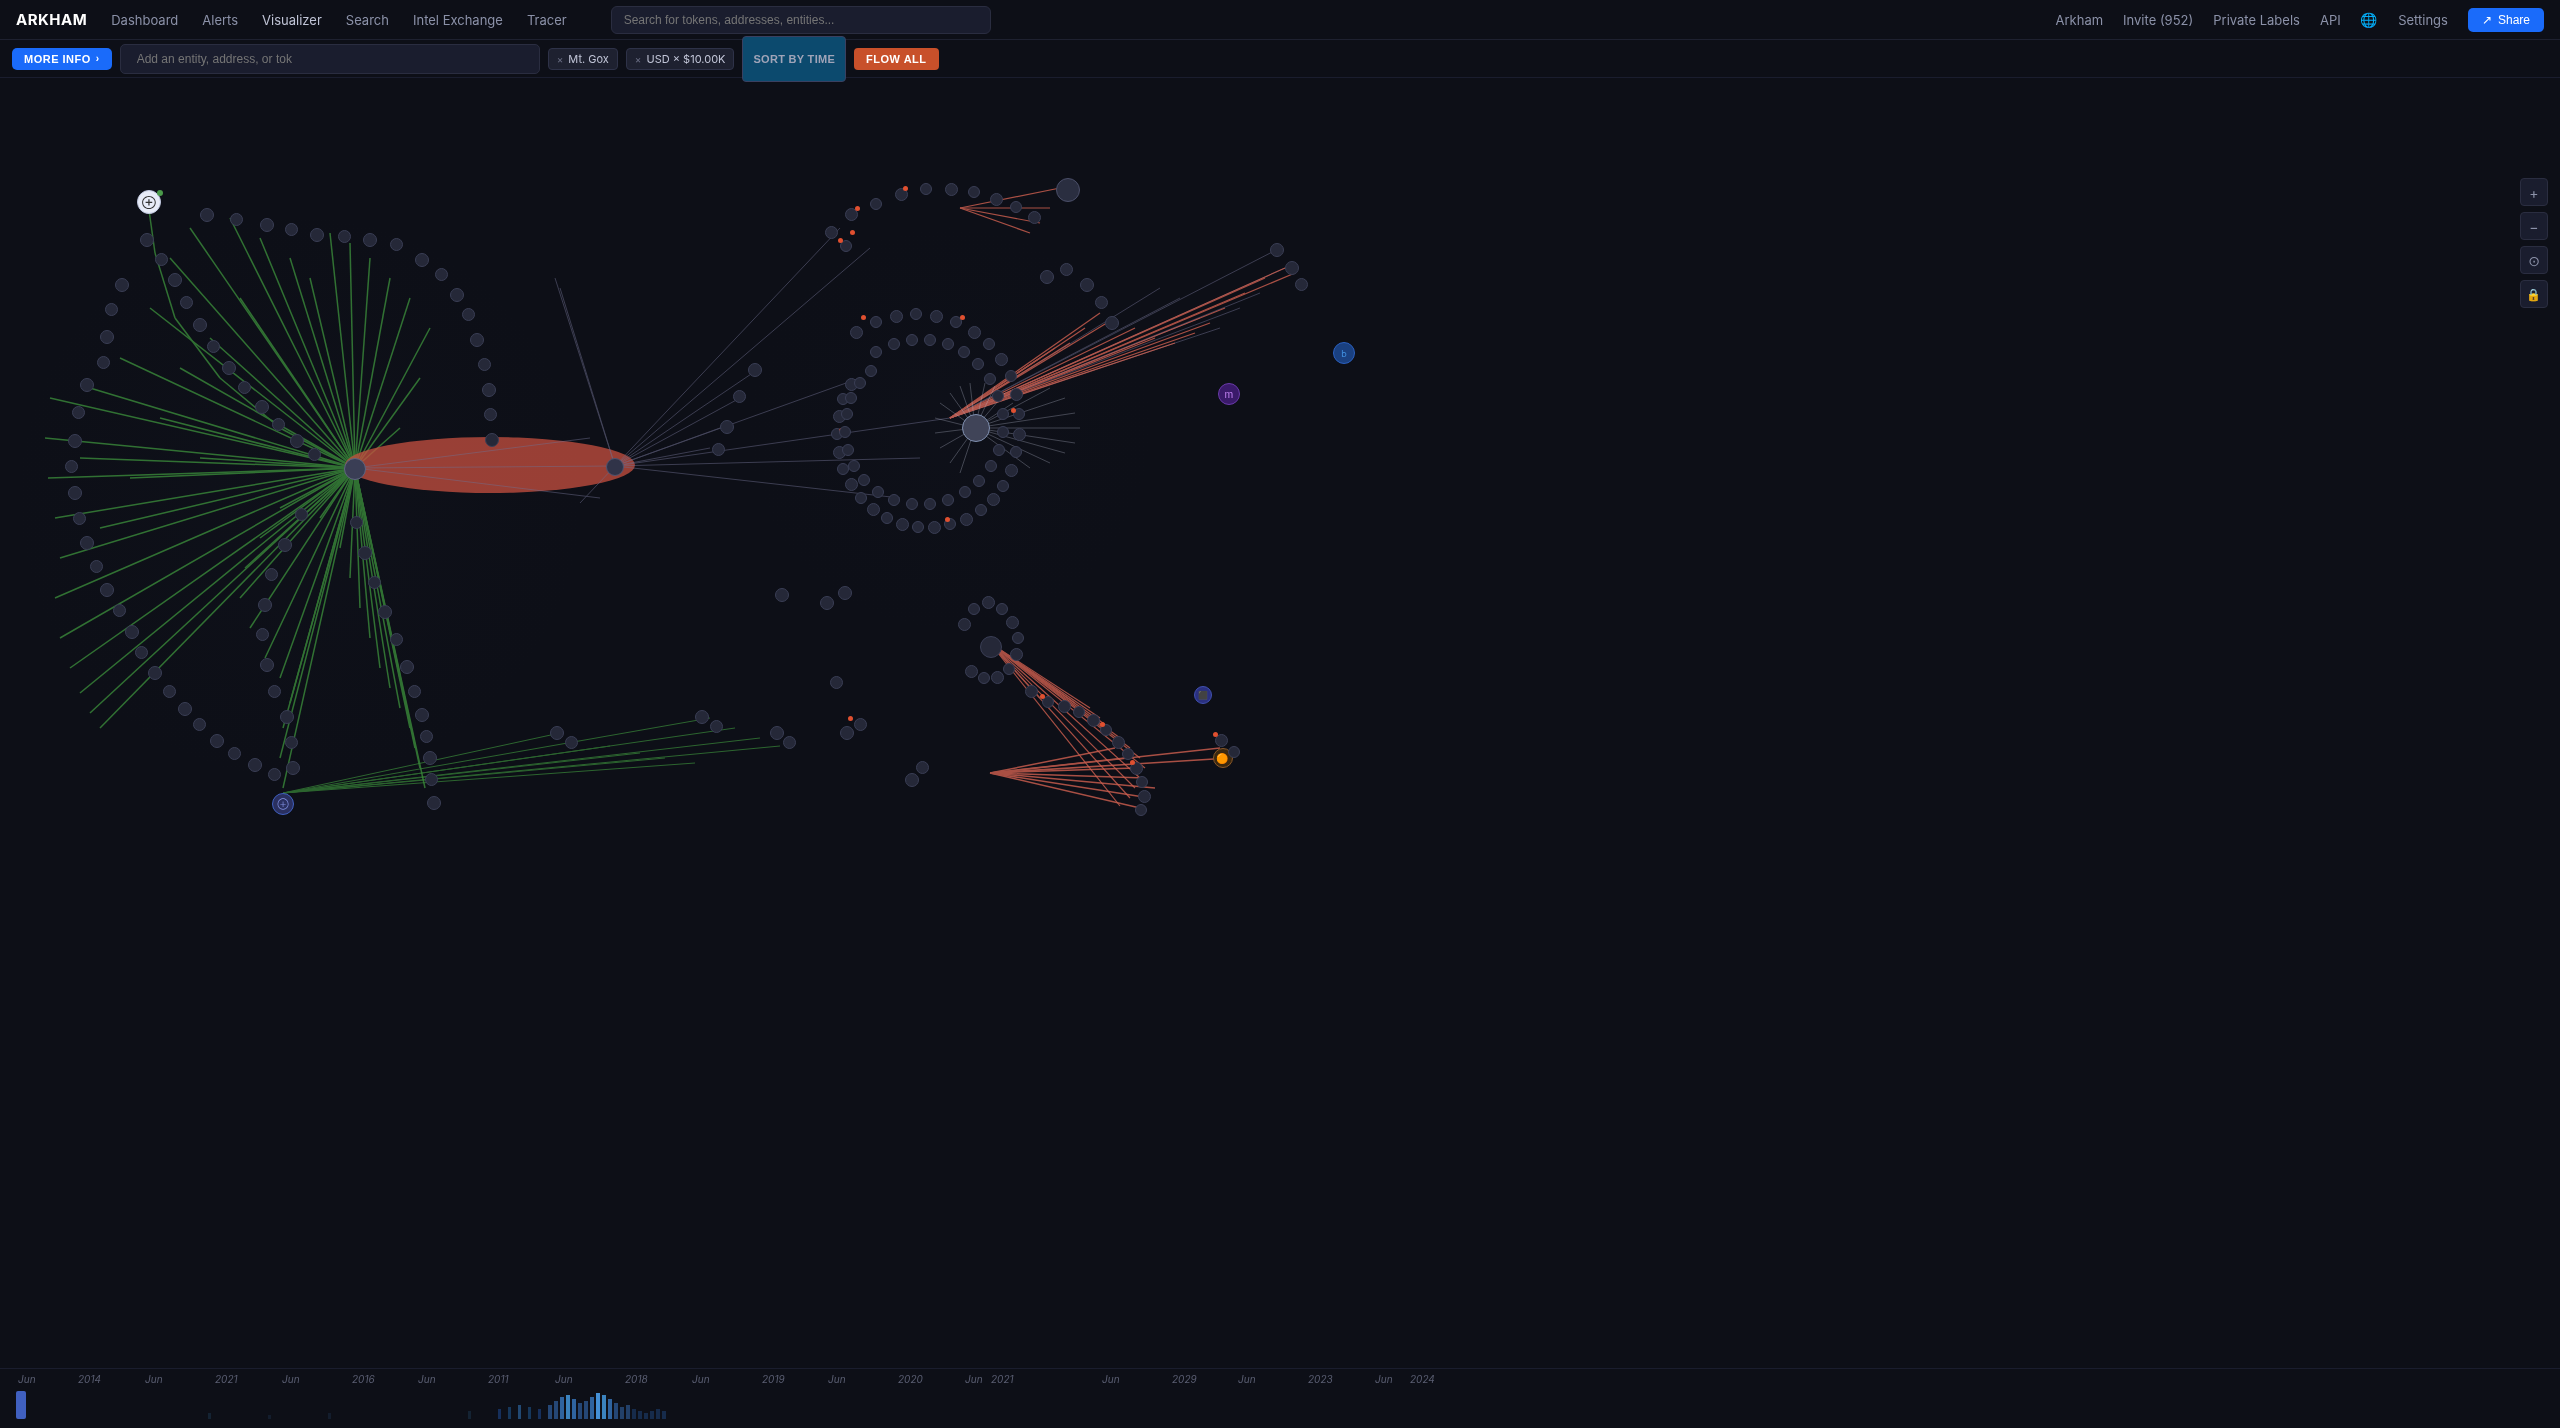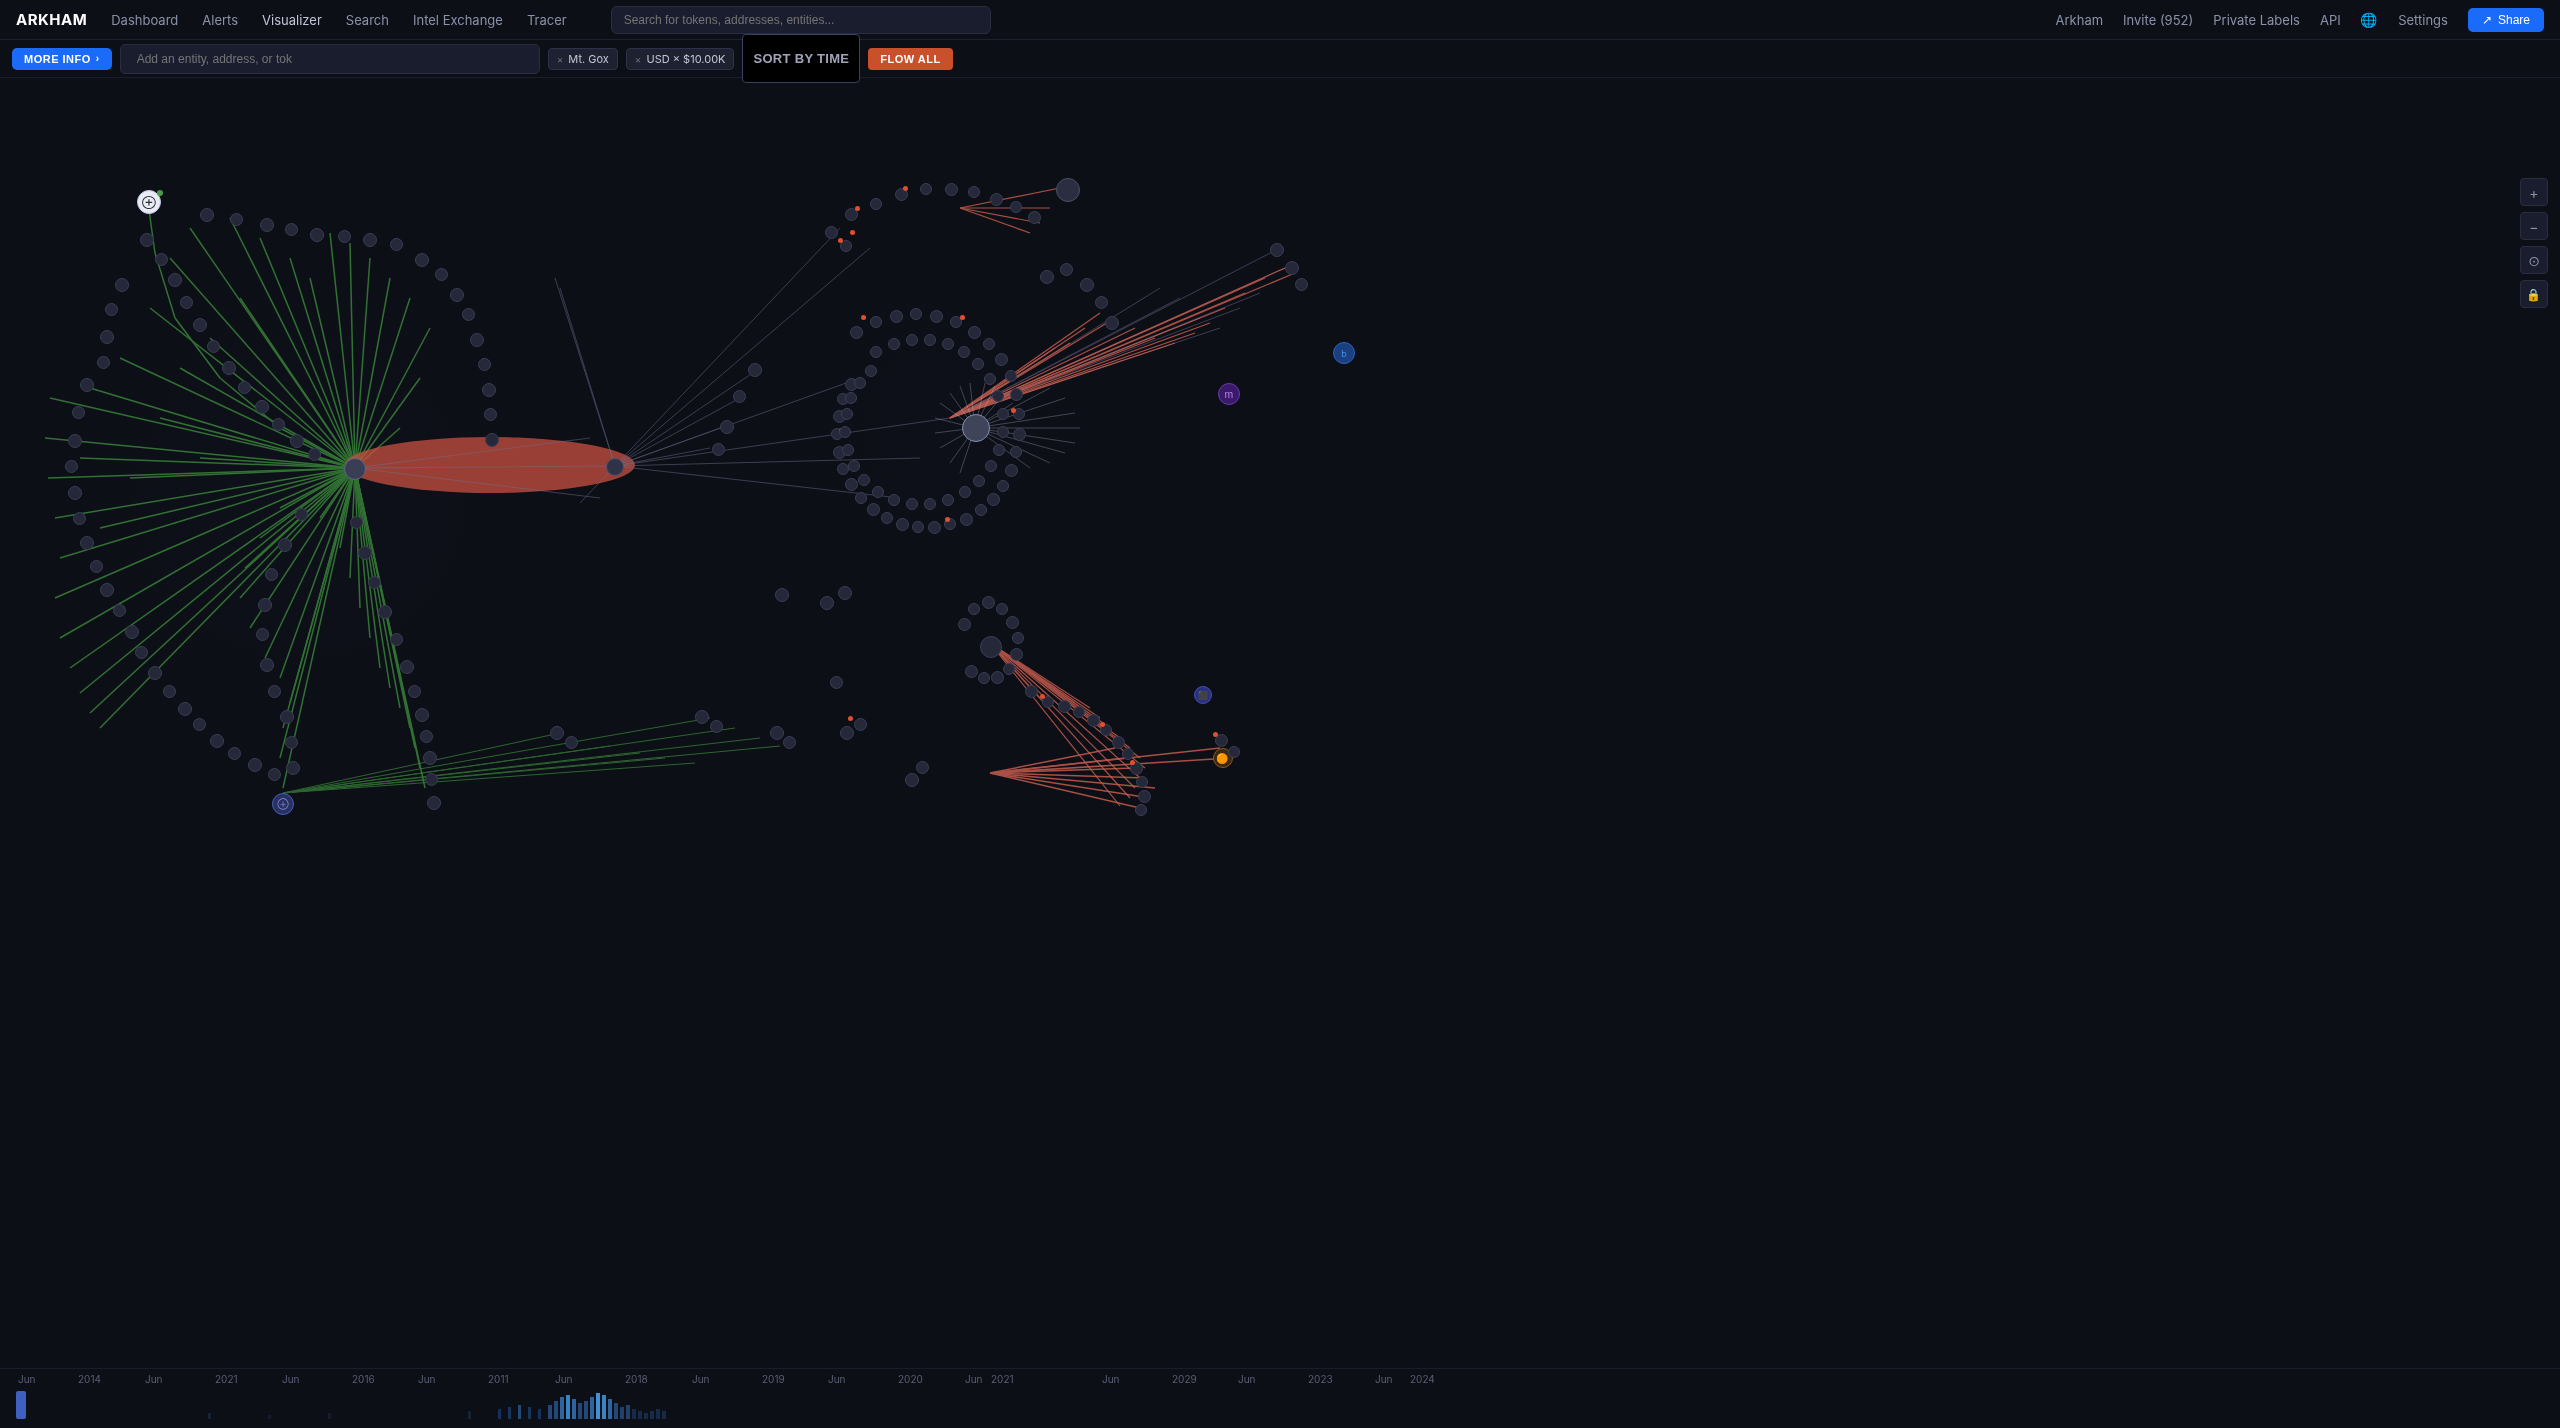--- a/index.html
+++ b/index.html
@@ -132,25 +132,25 @@
       font-size: 11px;
       color: #c0c4d6;
       gap: 5px;
       cursor: pointer;
     }
     .tag-chip .close {
       color: #6b6f85;
       font-size: 10px;
     }
     .sort-btn {
-      background: #000000;
+      background: #0c4a6e;
       border: 1px solid #3a4060;
       border-radius: 4px;
       color: #a0a4b8;
-      font-size: 13px;
+      font-size: 11px;
       font-weight: 600;
       padding: 16px 10px;
       cursor: pointer;
       letter-spacing: 0.3px;
     }
     .flow-all-btn {
       background: #c8502a;
       border: none;
       border-radius: 4px;
       color: #fff;
@@ -200,20 +200,21 @@
       bottom: 0; left: 0; right: 0;
       height: 60px;
       background: #0d0f17;
       border-top: 1px solid #1a1d2e;
       z-index: 100;
     }
     .timeline-label {
       font-size: 10px;
       color: #5a5e72;
       position: absolute;
+      font-style: italic;
     }
     .timeline-handle {
       position: absolute;
       left: 8px;
       top: 0;
       width: 10px;
       height: 100%;
       background: #4060c0;
       cursor: ew-resize;
       border-radius: 2px;

